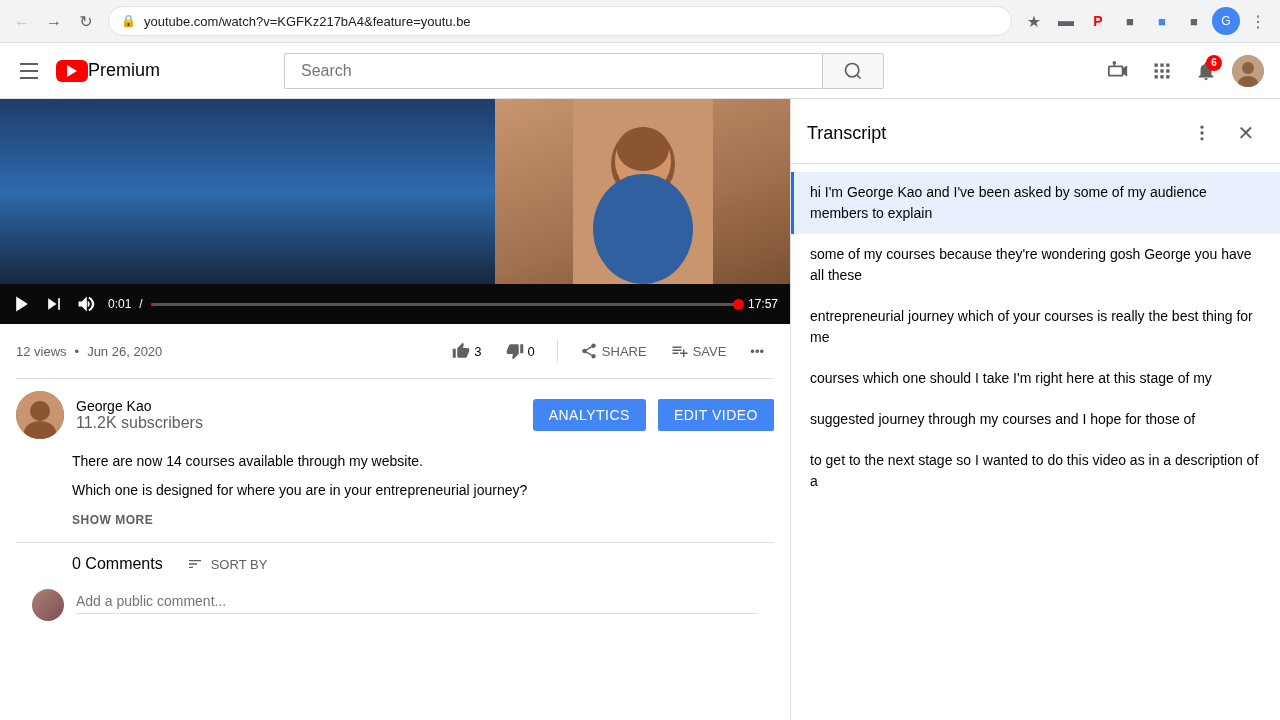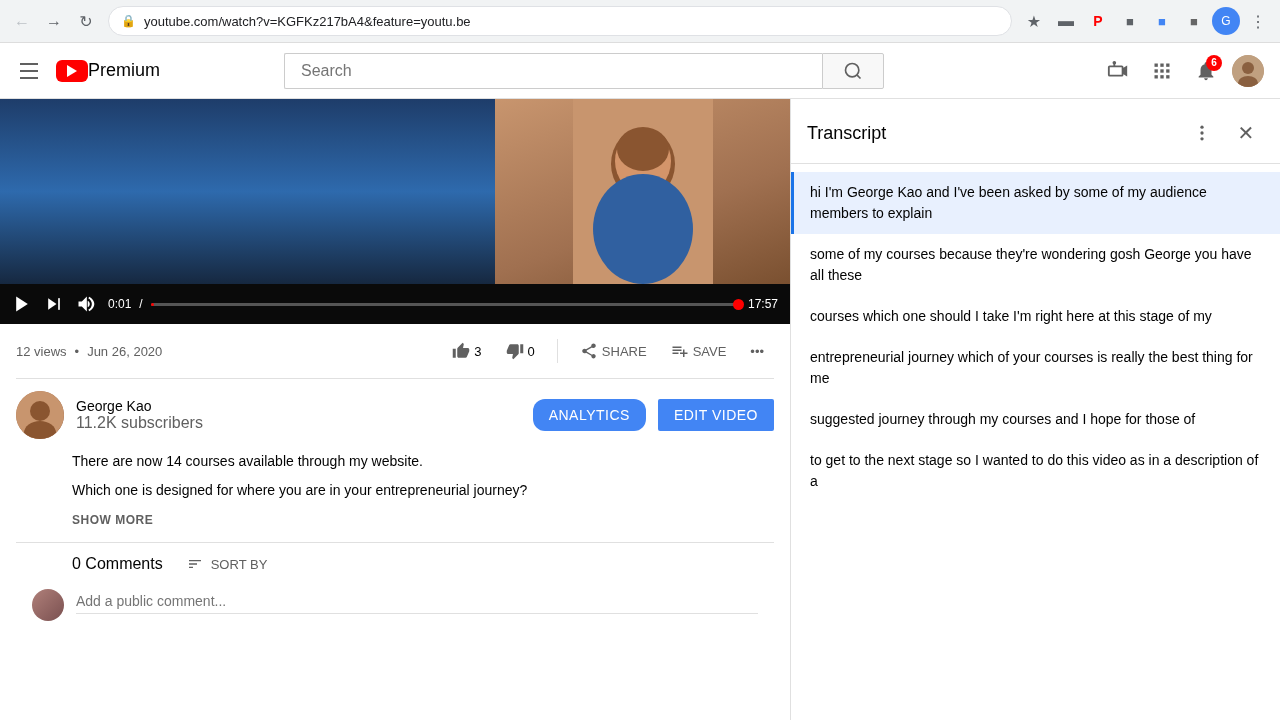--- a/index.html
+++ b/index.html
@@ -66,21 +66,21 @@
     .dislike-count { color: #030303; font-weight: 500; }
     .actions-separator { height: 1px; background: #e0e0e0; margin: 12px 0; }
 
     
     .channel-row { display: flex; align-items: center; gap: 12px; padding: 0 0 12px 0; }
     .channel-avatar { width: 48px; height: 48px; border-radius: 50%; background: linear-gradient(135deg, #c0855a, #8a5030); flex-shrink: 0; overflow: hidden; display: flex; align-items: center; justify-content: center; font-size: 20px; color: white; }
     .channel-info { flex: 1; }
     .channel-name { font-size: 14px; font-weight: 500; color: #030303; }
     .channel-subs { font-size: 16px; color: #606060; }
     .channel-actions { display: flex; gap: 12px; }
-    .analytics-btn { padding: 8px 16px; background: #4285f4; color: white; border: none; border-radius: 12px; font-size: 14px; font-weight: 500; cursor: pointer; text-transform: uppercase; letter-spacing: 0.5px; }
+    .analytics-btn { padding: 8px 16px; background: #4285f4; color: white; border: none; border-radius: 3px; font-size: 14px; font-weight: 500; cursor: pointer; text-transform: uppercase; letter-spacing: 0.5px; }
     .edit-btn { padding: 8px 16px; background: #4285f4; color: white; border: none; border-radius: 2px; font-size: 14px; font-weight: 500; cursor: pointer; text-transform: uppercase; letter-spacing: 0.5px; }
 
     
     .description { padding: 0 0 12px 56px; color: #030303; font-size: 14px; line-height: 1.5; }
     .description p { margin-bottom: 8px; }
     .show-more { color: #606060; font-size: 12px; font-weight: 600; cursor: pointer; text-transform: uppercase; letter-spacing: 0.5px; }
     .section-divider { height: 1px; background: #e0e0e0; margin: 0 0 12px 0; }
 
     
     .comments-section { padding: 0 16px 12px; }
@@ -358,28 +358,28 @@
 
       <div class="transcript-segment active">
         <span class="transcript-segment-text">hi I'm George Kao and I've been asked by some of my audience members to explain</span>
       </div>
 
       <div class="transcript-segment">
         <span class="transcript-segment-text">some of my courses because they're wondering gosh George you have all these</span>
       </div>
 
       <div class="transcript-segment">
+        <span class="transcript-segment-text">entrepreneurial journey which of your courses is really the best thing for me</span>
+      </div>
+
+      <div class="transcript-segment">
         <span class="transcript-segment-text">courses which one should I take I'm right here at this stage of my</span>
       </div>
 
       <div class="transcript-segment">
-        <span class="transcript-segment-text">entrepreneurial journey which of your courses is really the best thing for me</span>
-      </div>
-
-      <div class="transcript-segment">
         <span class="transcript-segment-text">suggested journey through my courses and I hope for those of</span>
       </div>
 
       <div class="transcript-segment">
         <span class="transcript-segment-text">to get to the next stage so I wanted to do this video as in a description of a</span>
       </div>
     </div>
 
   </div>
 

